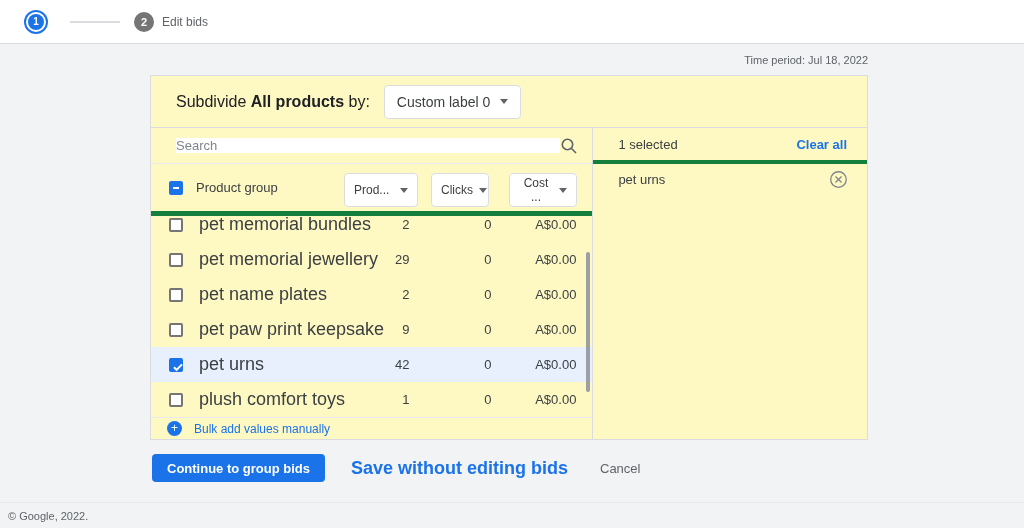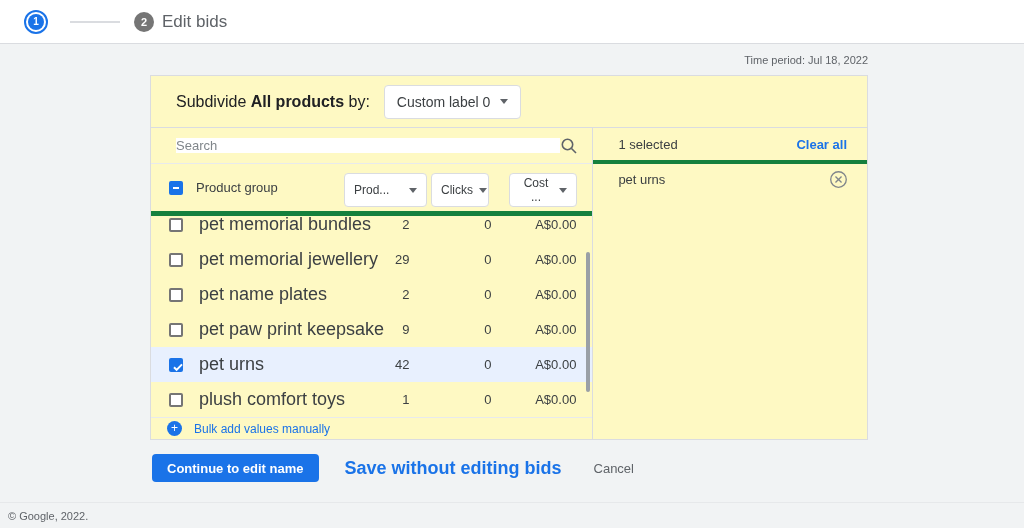--- a/index.html
+++ b/index.html
@@ -9,21 +9,21 @@
   
   .topbar { position:absolute; left:0; top:0; width:1024px; height:44px; background:#fff;
             border-bottom:1px solid #dadce0; display:flex; align-items:center; padding-left:24px; }
   .step { display:flex; align-items:center; }
   .step-ring { width:24px; height:24px; border:2px solid #1a73e8; border-radius:50%;
                display:flex; align-items:center; justify-content:center; background:#fff; }
   .step-circle { width:16px; height:16px; border-radius:50%; background:#1a73e8; color:#fff;
                  font-size:10px; font-weight:bold; display:flex; align-items:center; justify-content:center; }
   .step-circle.inactive { width:20px; height:20px; background:#757575; font-size:11px; }
   .step-label-active { margin-left:8px; font-size:14px; font-weight:600; color:#202124; }
-  .step-label-inactive { margin-left:8px; font-size:17px; color:#5f6368; }
+  .step-label-inactive { margin-left:8px; font-size:12px; color:#5f6368; }
   .step-connector { width:50px; height:2px; background:#dadce0; margin:0 14px 0 22px; }
 
   
   .time-period { position:absolute; top:54px; right:156px; font-size:11px; color:#5f6368; }
 
   
   .card { position:absolute; left:150px; top:75px; width:718px; height:365px;
           background:#fef9c3; border:1px solid #dadce0; }
   .subdivide-row { height:52px; border-bottom:1px solid #dadce0; display:flex; align-items:center; padding-left:25px; }
   .subdivide-text { font-size:16px; color:#202124; }
@@ -52,21 +52,21 @@
                              margin-top:-1px; background:#fff; }
   .cb.checked { background:#1a73e8; border-color:#1a73e8; }
   .cb svg { position:absolute; left:0; top:0; display:none; }
   .cb.checked svg { display:block; }
   .thead-row .cb { margin-left:18px; }
   .thead-label { margin-left:13px; font-size:13px; color:#3c4043; }
   .col-dd { position:absolute; top:9px; height:34px; border:1px solid #dadce0; border-radius:4px; background:#fff;
             display:flex; align-items:center; justify-content:space-between; padding:0 9px; font-size:12px;
             color:#3c4043; cursor:pointer; }
   .col-dd .caret { margin-left:6px; }
-  .col-dd.c1 { left:193px; width:83px; }
+  .col-dd.c1 { left:193px; width:74px; }
   .col-dd.c2 { left:280px; width:58px; }
   .col-dd.c3 { left:358px; width:68px; }
 
   
   .rows-viewport { height:201px; overflow:hidden; position:relative; }
   .rows-inner { margin-top:-9px; }
   .prow { height:35px; display:flex; align-items:center; position:relative; }
   .prow.selected { background:#e8f0fe; }
   .prow .cb { margin-left:18px; }
   .prow-label { margin-left:16px; font-size:18px; color:#3c4043; }
@@ -239,20 +239,20 @@
           <circle cx="10" cy="10" r="8.2" fill="none" stroke="#80868b" stroke-width="1.4"></circle>
           <line x1="6.8" y1="6.8" x2="13.2" y2="13.2" stroke="#80868b" stroke-width="1.4"></line>
           <line x1="13.2" y1="6.8" x2="6.8" y2="13.2" stroke="#80868b" stroke-width="1.4"></line>
         </svg>
       </div>
     </div>
   </div>
 </div>
 
 <div class="actions">
-  <button class="btn-primary">Continue to edit name</button>
+  <button class="btn-primary">Continue to group bids</button>
   <span class="link-save">Save without editing bids</span>
   <span class="link-cancel">Cancel</span>
 </div>
 
 <div class="footer">
   <span>© Google, 2022.</span>
 </div>
 
 </body></html>

